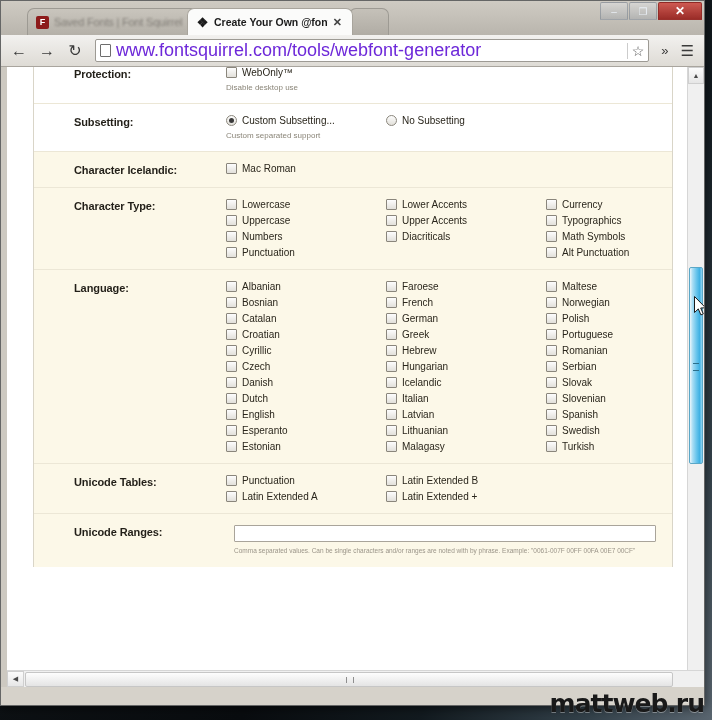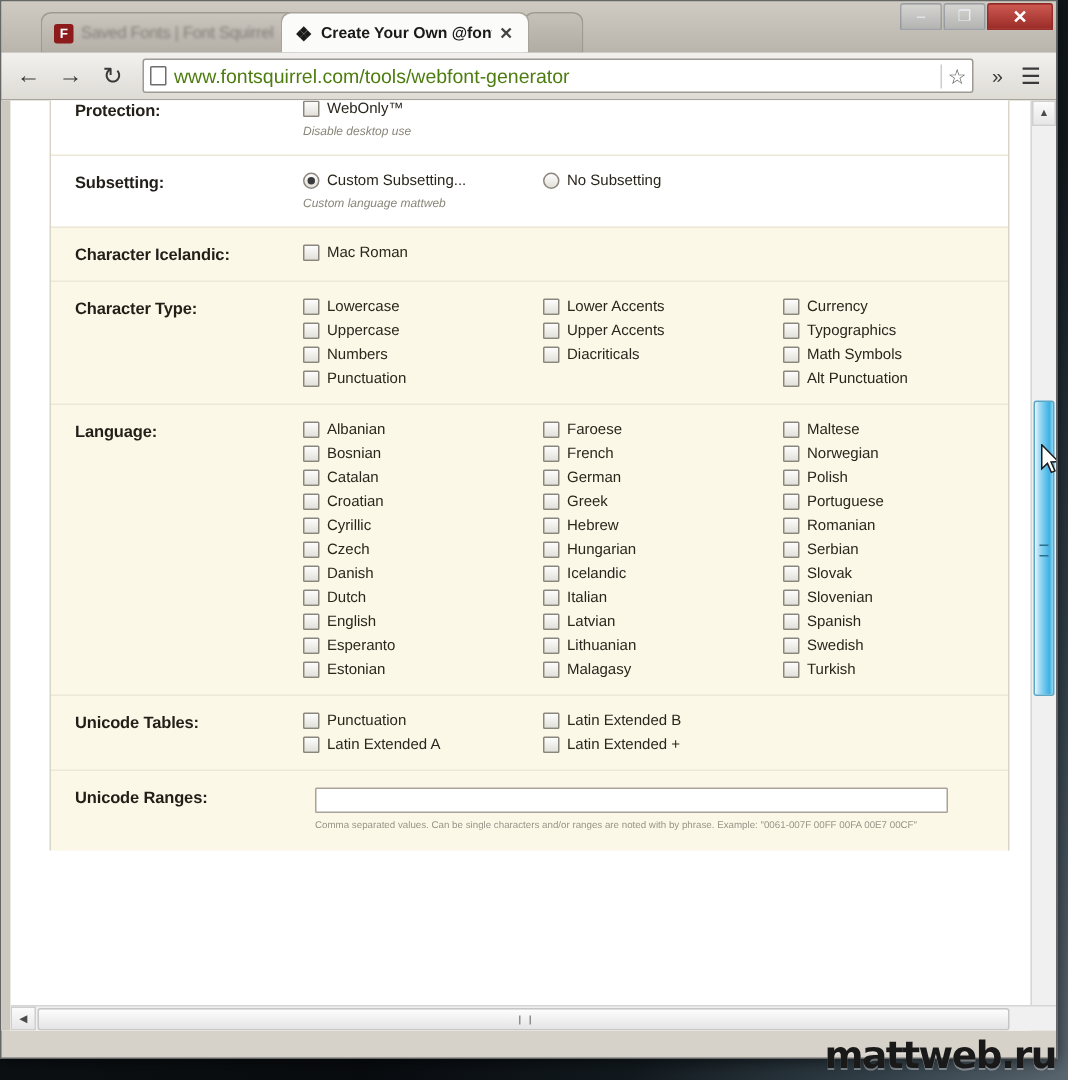--- a/index.html
+++ b/index.html
@@ -114,21 +114,21 @@
     flex: 1 1 auto; height: 23px; margin: 0 4px;
     background: #fff; border: 1px solid #9d9a94; border-radius: 2px;
     display: flex; align-items: center; padding: 0 4px; gap: 5px;
     overflow: hidden;
   }
   .pageicon {
     width: 11px; height: 13px; flex: 0 0 11px;
     border: 1px solid #6d6d6d; border-radius: 1px; background: #fff;
   }
   #urltext {
-    font-size: 13px; color: #4d7c0f; white-space: nowrap;
+    font-size: 18px; color: #6d28d9; white-space: nowrap;
     flex: 1 1 auto; overflow: hidden;
   }
   .star {
     font-size: 14px; color: #555; flex: 0 0 auto; padding-left: 4px;
     border-left: 1px solid #ccc;
   }
   .tbicon {
     flex: 0 0 auto; padding: 0 4px;
     font-size: 13px; color: #3a3a3a;
     display: flex; align-items: center; justify-content: center; height: 24px;
@@ -162,20 +162,21 @@
   }
   .row.alt { background: #fcf8e8; }
   .row.plain { background: #ffffff; }
 
   .rowlabel {
     flex: 0 0 152px;
     font-size: 11px; font-weight: bold; color: #221f18;
     letter-spacing: -.1px;
     padding-top: 1px;
     filter: blur(.26px);
+    margin-left: 24px;
   }
   .rowbody { flex: 1 1 auto; display: flex; }
   .col { flex: 0 0 160px; }
 
   .opt {
     display: flex; align-items: flex-start; gap: 5px;
     margin-bottom: 5px;
     font-size: 10px; color: #2a261c;
     filter: blur(.45px);
   }
@@ -194,21 +195,20 @@
     position: relative;
   }
   .rb.on::after {
     content: ""; position: absolute; left: 2px; top: 2px;
     width: 5px; height: 5px; border-radius: 50%; background: #3a3a3a;
   }
   .optlabel { line-height: 11px; }
   .hint {
     font-size: 8px; color: #8a8578; margin: 3px 0 0 0;
     filter: blur(.5px);
-    font-style: italic;
   }
 
   .textinput {
     margin-left: 8px;
     height: 17px; width: 422px;
     background: #fff; border: 1px solid #a9a49a;
     border-radius: 1px;
   }
   .helptext {
     margin: 4px 0 0 8px; width: 440px;
@@ -345,21 +345,21 @@
               </div>
             </div>
             <div class="row plain">
               <div class="rowlabel">Subsetting:</div>
               <div class="rowbody">
                 <div class="col">
                   <div class="opt">
                     <span class="rb on"></span>
                     <span class="optlabel">Custom Subsetting...</span>
                   </div>
-                  <div class="hint">Custom language mattweb</div>
+                  <div class="hint">Custom separated support</div>
                 </div>
                 <div class="col">
                   <div class="opt">
                     <span class="rb"></span>
                     <span class="optlabel">No Subsetting</span>
                   </div>
                 </div>
               </div>
             </div>
             <div class="row alt">

